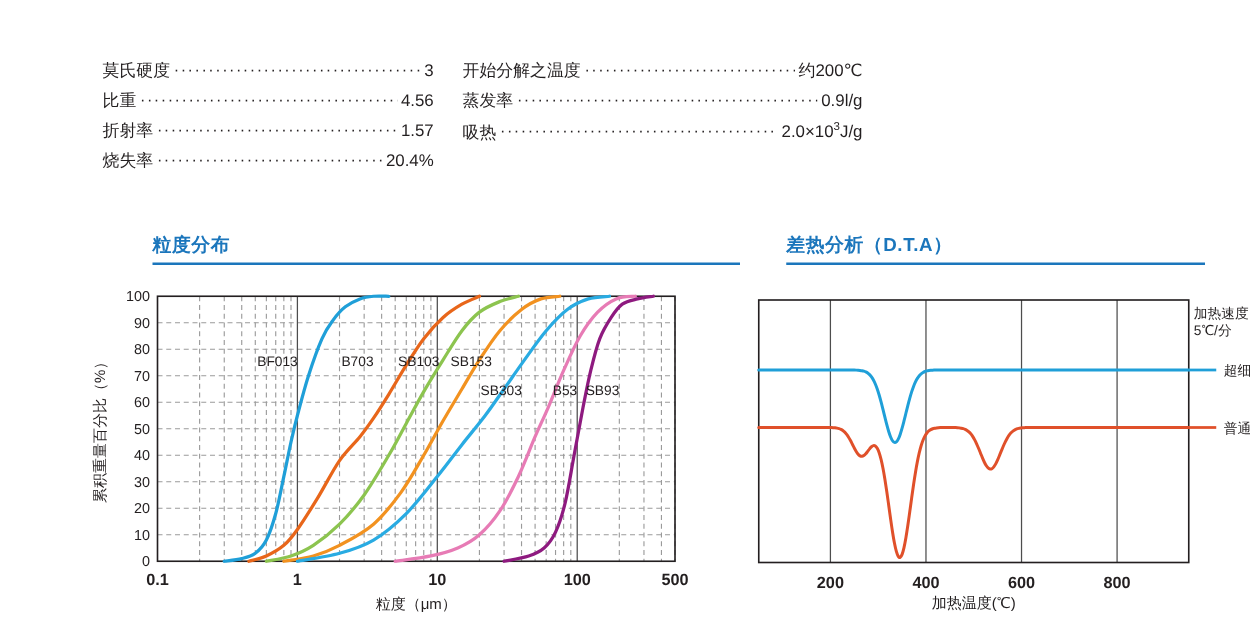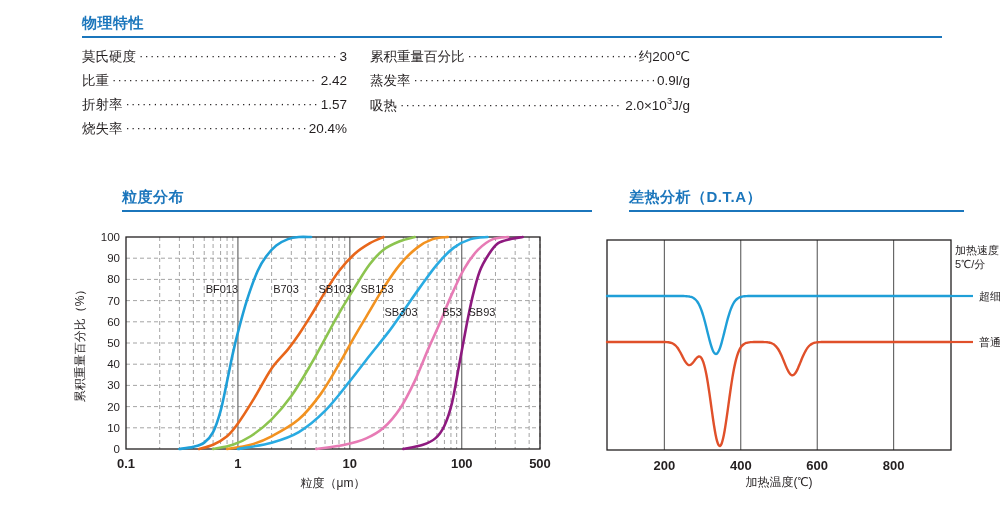--- a/index.html
+++ b/index.html
@@ -48,53 +48,49 @@
   .gridmaj{stroke:#4d4d4d;stroke-width:1;}
   .gridmin{stroke:#9a9a9a;stroke-width:.9;stroke-dasharray:4 3;}
   .frame{fill:none;stroke:#231f20;stroke-width:1.3;}
   .ylab{font-size:12px;fill:#231f20;font-family:"Liberation Sans",sans-serif;}
 </style>
 </head>
 <body>
 
 <div class="page">
 
-  <div class="section-head" style="left:82px;top:14px;width:860px;">
-    <div class="title">物理特性</div>
-    <div class="rule"></div>
-  </div>
 
   <div class="props">
 
     <div class="prop-col" id="prop-col-left" style="left:0;width:265px;">
         <div class="prop-row">
           <span class="prop-label">莫氏硬度</span>
           <span class="prop-dots">····························································</span>
           <span class="prop-val">3</span>
         </div>
         <div class="prop-row">
           <span class="prop-label">比重</span>
           <span class="prop-dots">····························································</span>
-          <span class="prop-val">2.42</span>
+          <span class="prop-val">4.56</span>
         </div>
         <div class="prop-row">
           <span class="prop-label">折射率</span>
           <span class="prop-dots">····························································</span>
           <span class="prop-val">1.57</span>
         </div>
         <div class="prop-row">
           <span class="prop-label">烧失率</span>
           <span class="prop-dots">····························································</span>
           <span class="prop-val">20.4%</span>
         </div>
       </div>
 
     <div class="prop-col" id="prop-col-right" style="left:288px;width:320px;">
         <div class="prop-row">
-          <span class="prop-label">累积重量百分比</span>
+          <span class="prop-label">开始分解之温度</span>
           <span class="prop-dots">····························································</span>
           <span class="prop-val">约200℃</span>
         </div>
         <div class="prop-row">
           <span class="prop-label">蒸发率</span>
           <span class="prop-dots">····························································</span>
           <span class="prop-val">0.9l/g</span>
         </div>
         <div class="prop-row">
           <span class="prop-label">吸热</span>

